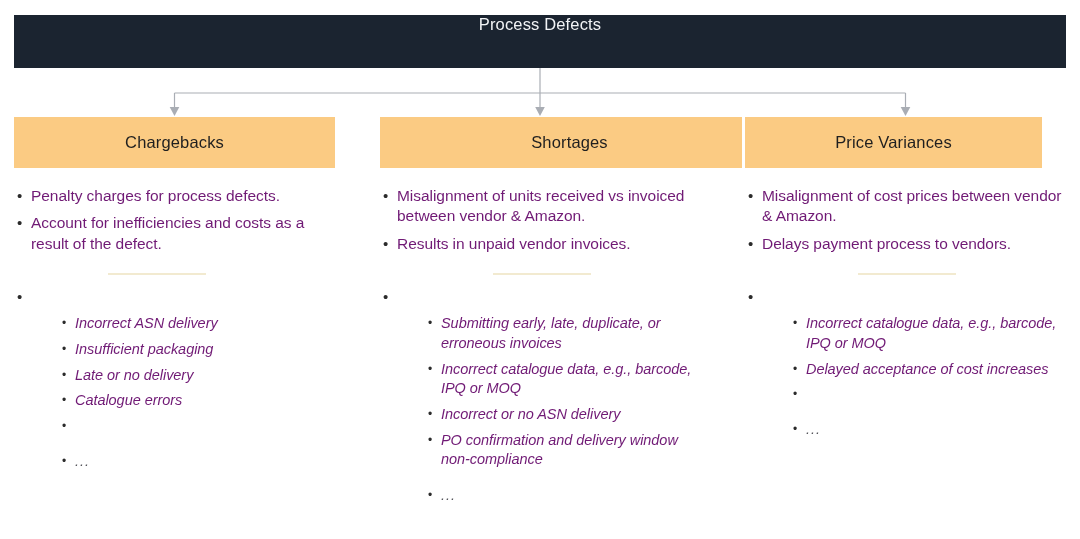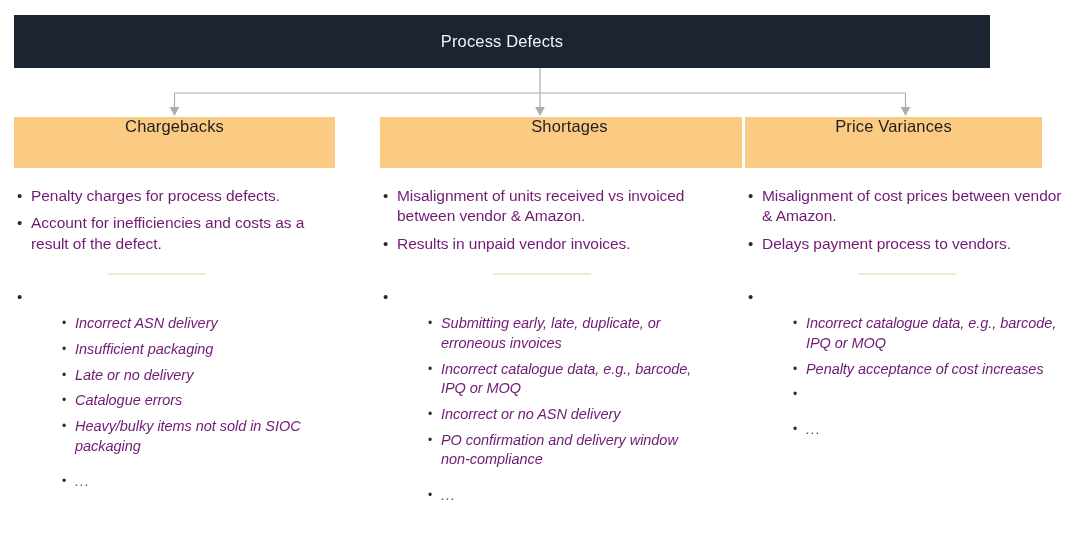--- a/index.html
+++ b/index.html
@@ -18,25 +18,24 @@
     width: 1080px;
     height: 539px;
     background: #ffffff;
   }
 
   
   .root-box {
     position: absolute;
     left: 14px;
     top: 15px;
-    width: 976px;
+    width: 1052px;
     height: 53px;
     background: #1b2430;
     display: flex;
-    align-items: center;
     justify-content: center;
     box-sizing: border-box;
   }
   .root-label {
     color: #f2f4f6;
     font-size: 16.5px;
     font-weight: 400;
     letter-spacing: .15px;
     white-space: nowrap;
   }
@@ -51,20 +50,21 @@
     pointer-events: none;
   }
 
   
   .branch-box {
     position: absolute;
     top: 117px;
     height: 51px;
     background: #fbcb83;
     display: flex;
+    align-items: center;
     justify-content: center;
     box-sizing: border-box;
   }
   .branch-box.c0 { left: 14px;  width: 321px; }
   .branch-box.c1 { left: 380px; width: 362px; padding-left: 17px; }
   .branch-box.c2 { left: 745px; width: 297px; }
   .branch-label {
     color: #1f1f1f;
     font-size: 16.5px;
     font-weight: 400;
@@ -201,21 +201,20 @@
     <div class="bullet-row lvl2">
       <span class="dot">•</span>
       <span class="btext">Late or no delivery</span>
     </div>
     <div class="bullet-row lvl2">
       <span class="dot">•</span>
       <span class="btext">Catalogue errors</span>
     </div>
     <div class="bullet-row lvl2">
       <span class="dot">•</span>
-      <span class="btext">Heavy/bulky items not sold in SIOC packaging</span>
     </div>
     <div class="gap-row"></div>
     <div class="bullet-row lvl2">
       <span class="dot">•</span>
       <span class="btext ellipsis">...</span>
     </div>
   </div>
 
   <div class="column c1">
     <div class="bullet-row lvl1">
@@ -269,21 +268,21 @@
     </div>
     <div class="bullet-row lvl1 strong">
       <span class="dot">•</span>
     </div>
     <div class="bullet-row lvl2">
       <span class="dot">•</span>
       <span class="btext">Incorrect catalogue data, e.g., barcode, IPQ or MOQ</span>
     </div>
     <div class="bullet-row lvl2">
       <span class="dot">•</span>
-      <span class="btext">Penalty acceptance of cost increases</span>
+      <span class="btext">Delayed acceptance of cost increases</span>
     </div>
     <div class="bullet-row lvl2">
       <span class="dot">•</span>
     </div>
     <div class="gap-row"></div>
     <div class="bullet-row lvl2">
       <span class="dot">•</span>
       <span class="btext ellipsis">...</span>
     </div>
   </div>

